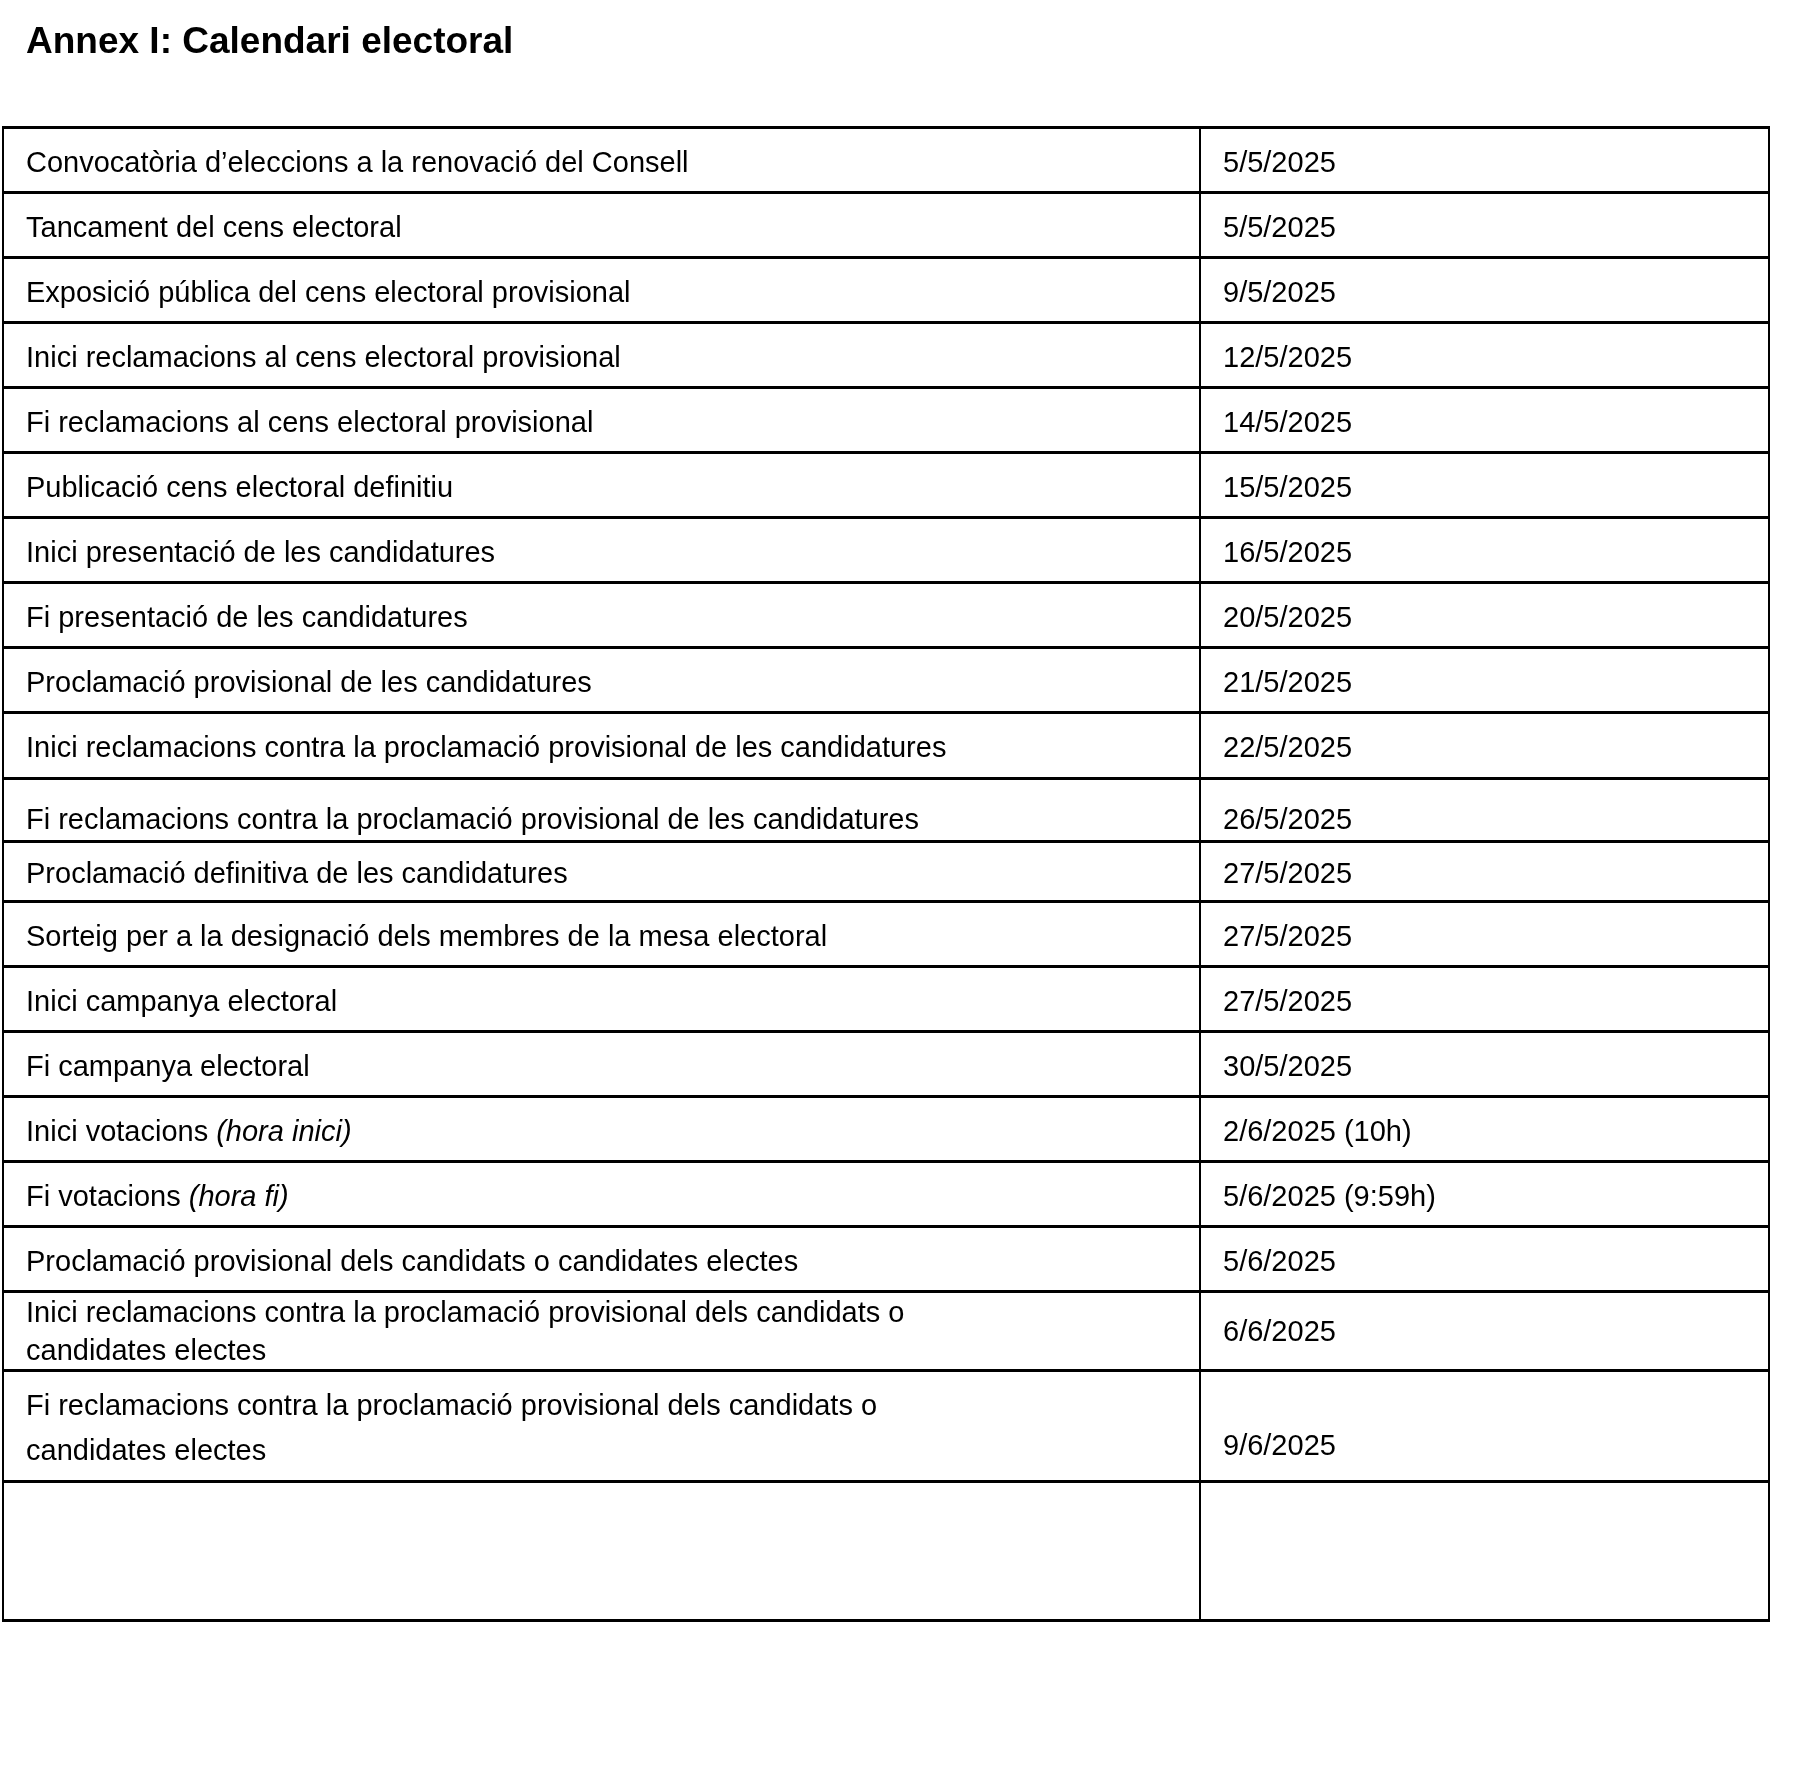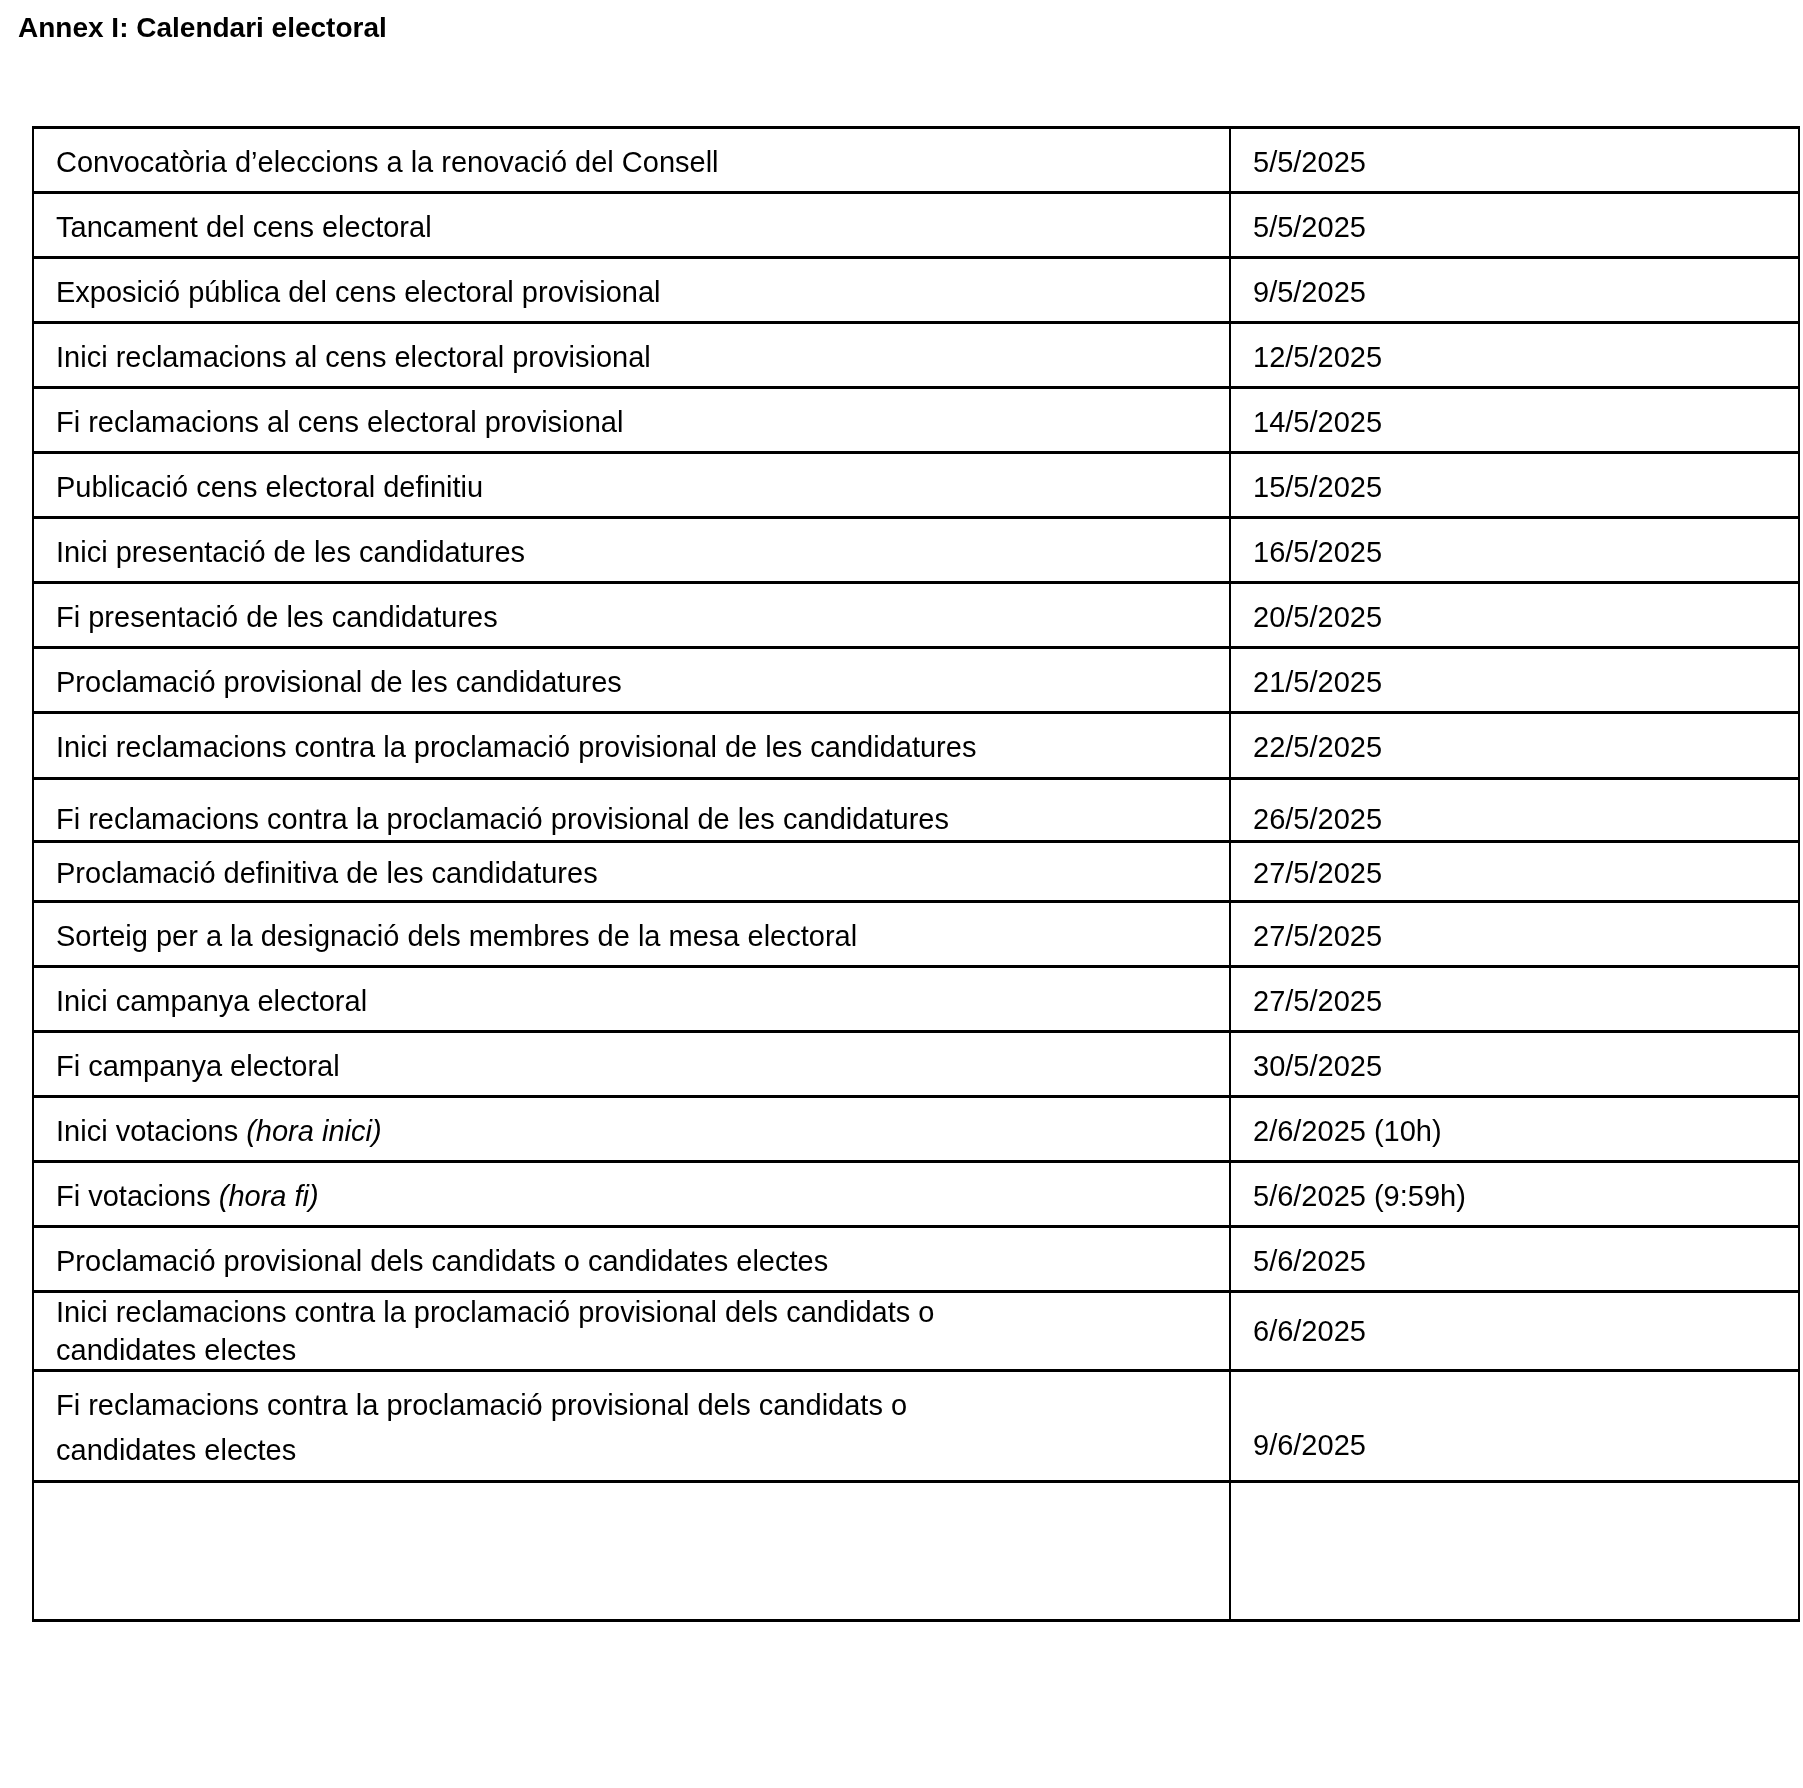--- a/index.html
+++ b/index.html
@@ -13,29 +13,29 @@
     height: 1788px;
     background: #ffffff;
     font-family: "Liberation Sans", "DejaVu Sans", sans-serif;
     color: #000000;
     overflow: hidden;
   }
   .doc-title {
     position: absolute;
     left: 18px;
     top: 12px;
-    margin: 0;
-    font-size: 28px;
+    margin: 8px;
+    font-size: 37px;
     font-weight: 700;
     letter-spacing: 0;
     color: #000000;
   }
   table.cal-table {
     position: absolute;
-    left: 32px;
+    left: 2px;
     top: 126px;
     width: 1766px;
     border-collapse: collapse;
     table-layout: fixed;
   }
   .cal-table col.col-event { width: 1197px; }
   .cal-table col.col-date  { width: 569px; }
   .cal-table td {
     border: 2px solid #000000;
     border-top-width: 3px;

